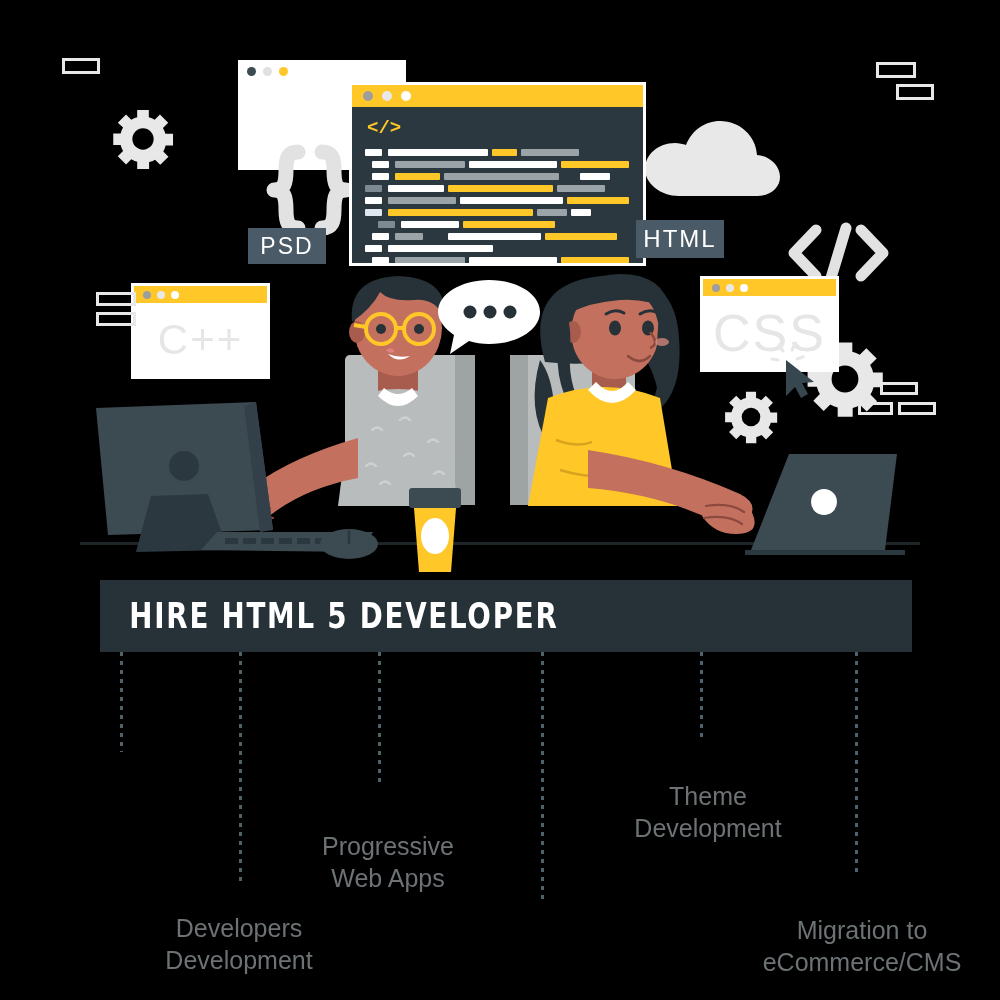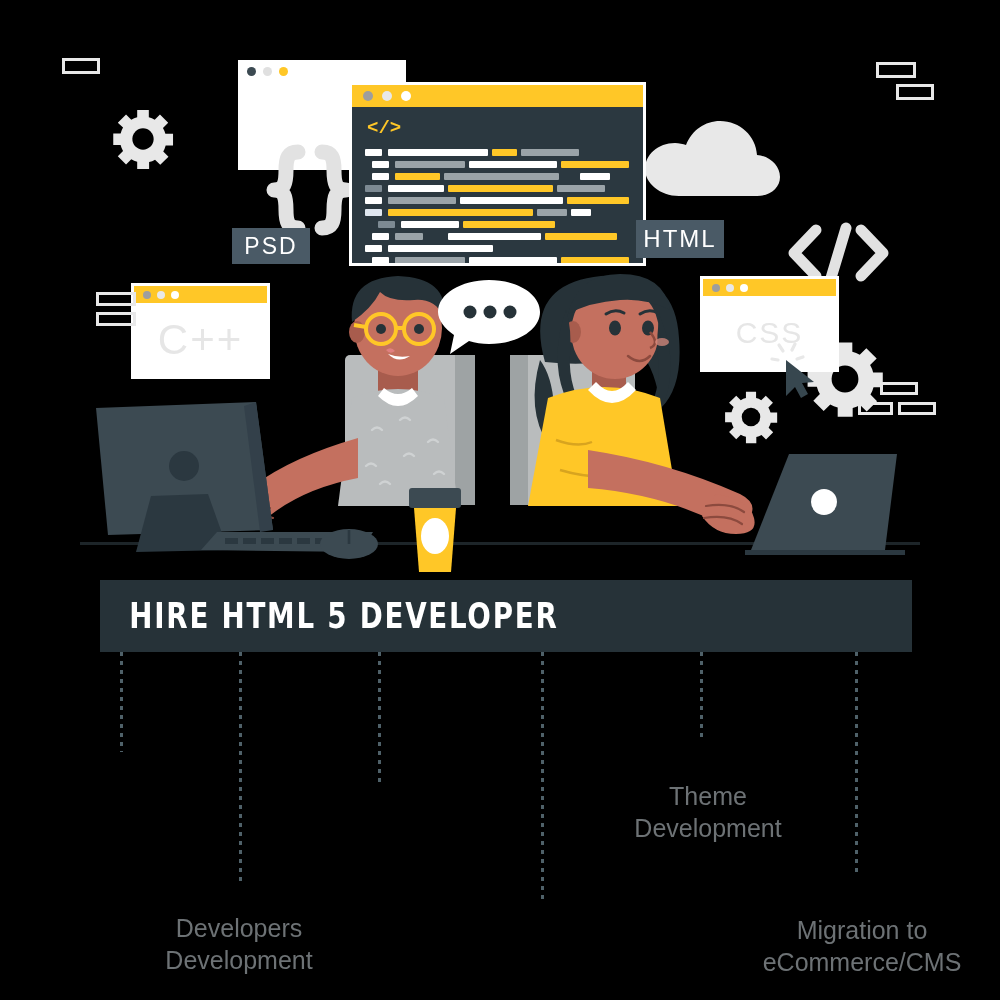--- a/index.html
+++ b/index.html
@@ -95,21 +95,21 @@
 
   <div class="abs" style="left:250px; top:140px; width:120px; height:120px;">
     <svg viewBox="0 0 120 120" width="120" height="120">
       <g fill="none" stroke="#e2e2e2" stroke-width="15" stroke-linecap="round" stroke-linejoin="round">
         <path d="M48 12c-10 0-12 6-12 18 0 14-2 20-12 20 10 0 12 6 12 20 0 12 2 18 12 18"></path>
         <path d="M72 12c10 0 12 6 12 18 0 14 2 20 12 20-10 0-12 6-12 20 0 12-2 18-12 18"></path>
       </g>
     </svg>
   </div>
 
-  <div class="abs badge" style="left:232px; top:228px; width:78px; height:36px; font-size:23px;">
+  <div class="abs badge" style="left:248px; top:228px; width:78px; height:36px; font-size:23px;">
     <span>PSD</span>
   </div>
 
   <div class="abs" style="left:645px; top:118px; width:135px; height:78px;">
     <svg viewBox="0 0 135 78" width="135" height="78">
       <path fill="#e8e8e8" d="M34 78C15 78 0 65 0 51s13-26 30-26c4 0 8 1 11 2C47 12 60 3 75 3c20 0 36 15 37 34 13 1 23 11 23 22 0 11-10 19-23 19z"></path>
     </svg>
   </div>
 
   <div class="abs badge" style="left:636px; top:220px; width:88px; height:38px; font-size:24px; z-index:6;text-align:center;">
@@ -199,21 +199,21 @@
   <div class="abs outline-rect" style="left:96px; top:292px; width:40px; height:14px;"></div>
   <div class="abs outline-rect" style="left:96px; top:312px; width:40px; height:14px;"></div>
 
   <div class="abs win win-yellow" style="left:700px; top:276px; width:139px; height:96px; border:3px solid #fff; z-index:3;">
     <div class="win-bar" style="height:17px; gap:6px;">
       <span class="dot" style="width:8px;height:8px;background:#9e9e9e;"></span>
       <span class="dot" style="width:8px;height:8px;background:#e8e8e8;"></span>
       <span class="dot" style="width:8px;height:8px;background:#ffffff;"></span>
     </div>
     <div class="win-body" style="height:73px;">
-      <span class="win-watermark" style="font-size:30px;">CSS</span>
+      <span class="win-watermark" style="font-size:52px;">CSS</span>
     </div>
   </div>
 
   <div class="abs" style="left:806px; top:340px; width:78px; height:78px; z-index:2;">
     <svg viewBox="0 0 64 64" width="78" height="78">
       <path fill="#e8e8e8" d="M26 2h12v7.6a23 23 0 0 1 6.1 2.5l5.4-5.4 8.5 8.5-5.4 5.4a23 23 0 0 1 2.5 6.1H63v12h-7.6a23 23 0 0 1-2.5 6.1l5.4 5.4-8.5 8.5-5.4-5.4a23 23 0 0 1-6.1 2.5V63H26v-7.6a23 23 0 0 1-6.1-2.5l-5.4 5.4-8.5-8.5 5.4-5.4a23 23 0 0 1-2.5-6.1H1.3v-12h7.6a23 23 0 0 1 2.5-6.1L6 15.2l8.5-8.5 5.4 5.4A23 23 0 0 1 26 9.6z"></path>
       <circle cx="32" cy="32" r="11" fill="#000"></circle>
     </svg>
   </div>
   <div class="abs" style="left:724px; top:390px; width:54px; height:54px;">
@@ -393,20 +393,24 @@
   <div class="connector" style="left:541px; top:652px; height:248px;"></div>
   <div class="connector" style="left:700px; top:652px; height:88px;"></div>
   <div class="connector" style="left:855px; top:652px; height:220px;"></div>
 
 
   <div class="svc-label center" style="left:128px; top:880px; width:222px;">
     <span>Developers
 Development</span>
   </div>
 
+  <div class="svc-label center" style="left:290px; top:798px; width:196px;">
+    <span>Progressive
+Web Apps</span>
+  </div>
 
 
   <div class="svc-label center" style="left:610px; top:748px; width:196px;">
     <span>Theme
 Development</span>
   </div>
 
   <div class="svc-label center" style="left:732px; top:882px; width:260px;">
     <span>Migration to
 eCommerce/CMS</span>

